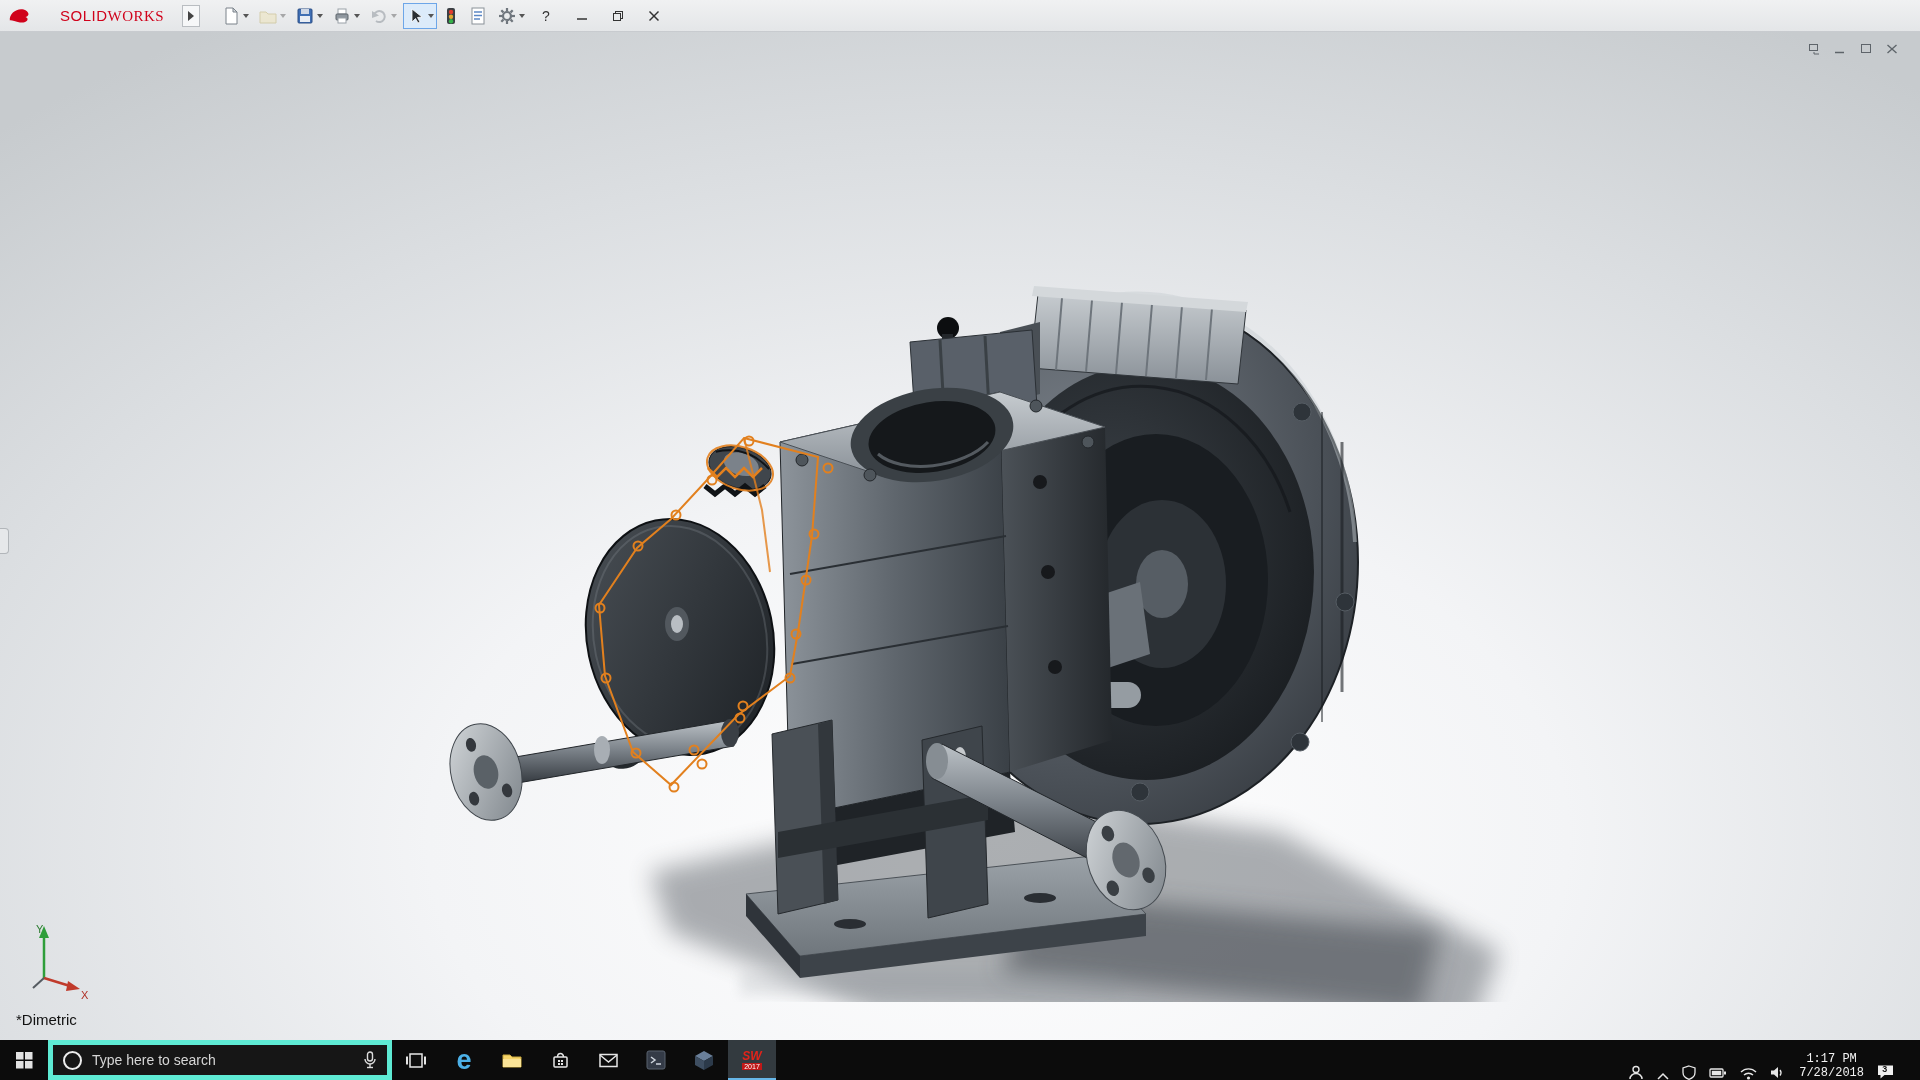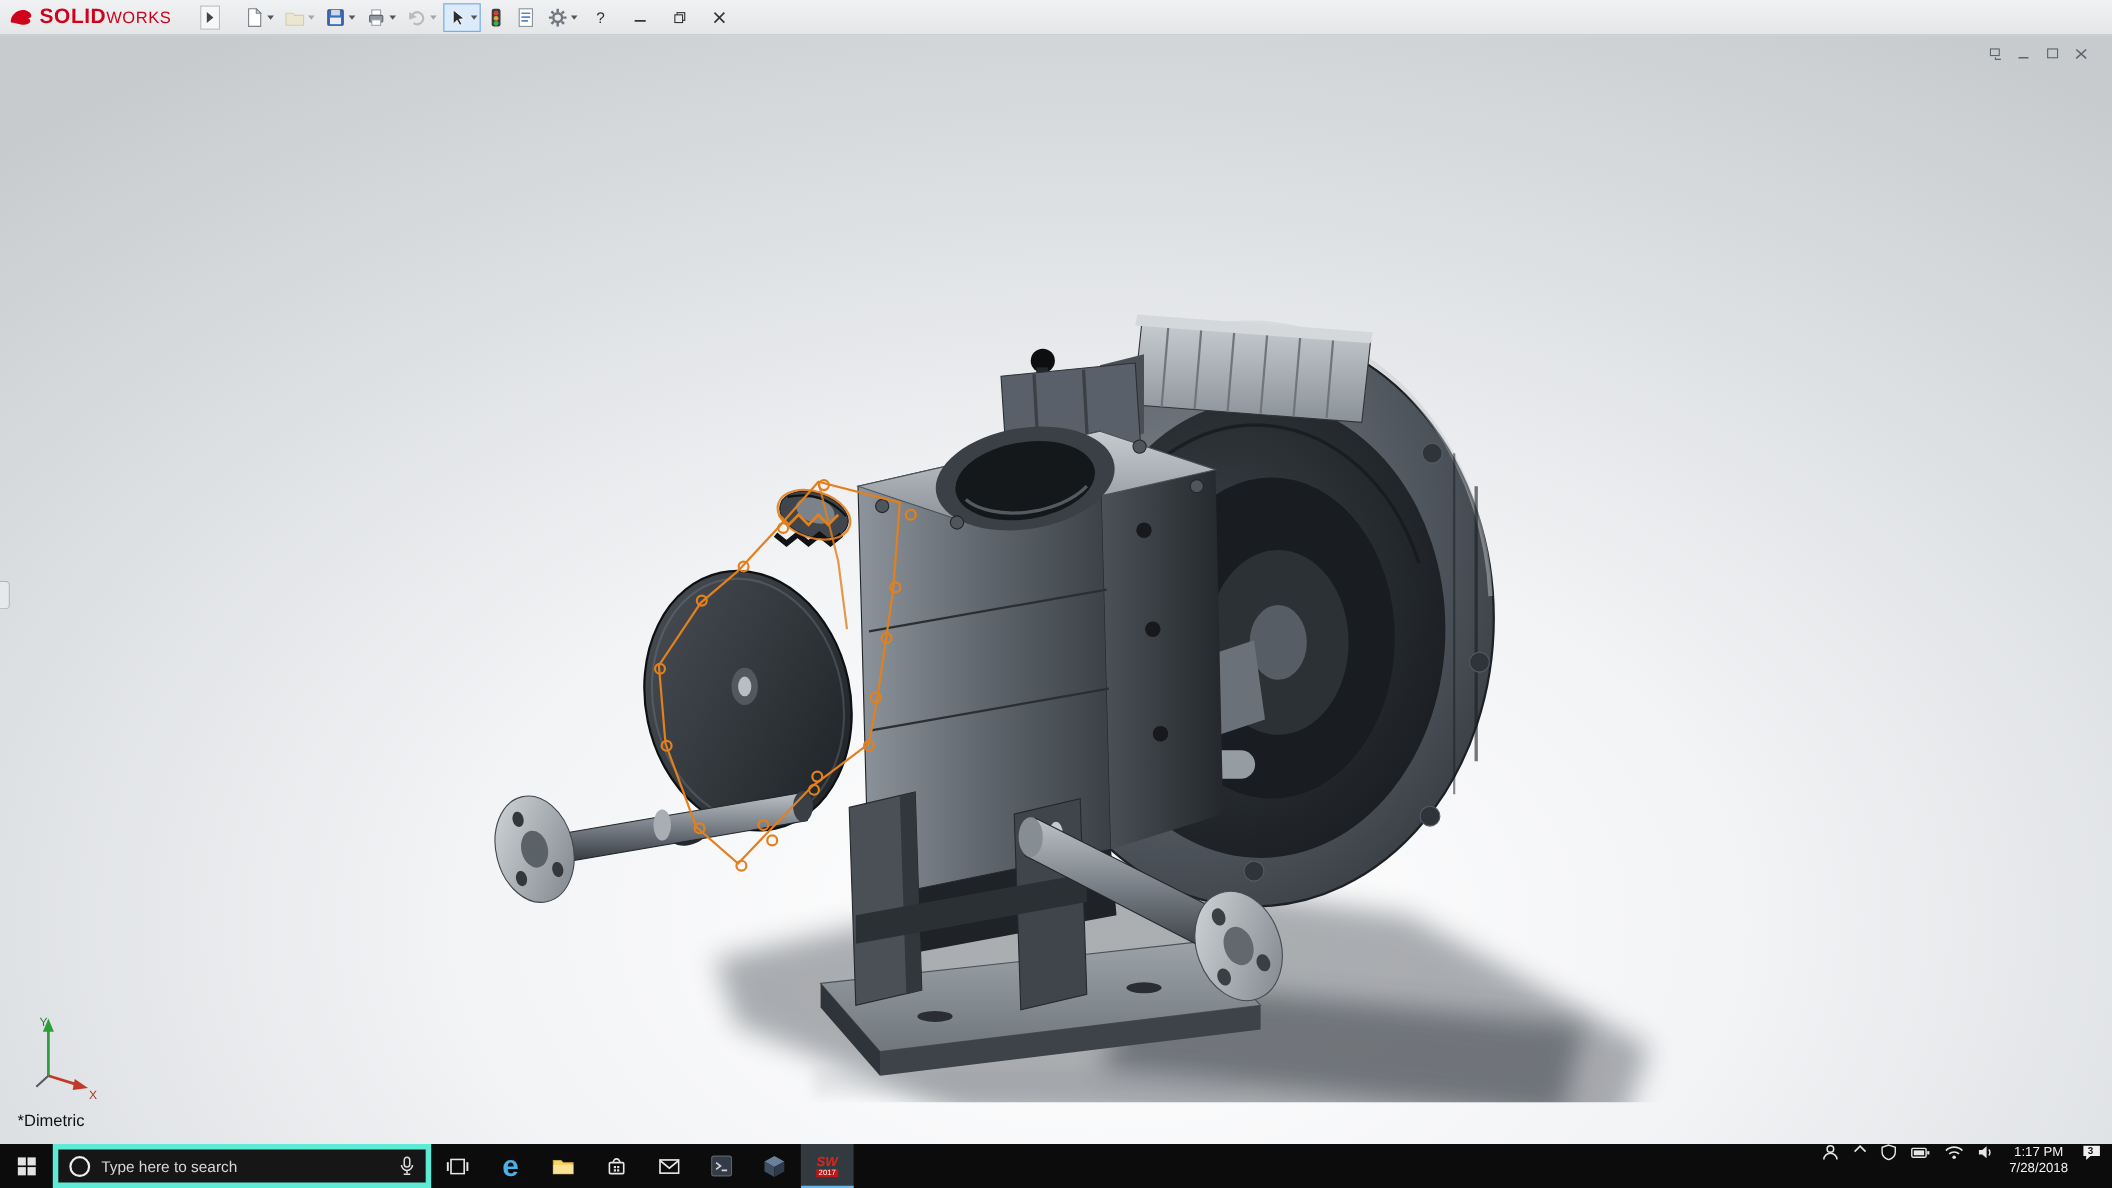--- a/index.html
+++ b/index.html
@@ -5,22 +5,22 @@
   * { margin:0; padding:0; box-sizing:border-box; }
   html,body { width:1920px; height:1080px; overflow:hidden;
     font-family:"Liberation Sans","DejaVu Sans",sans-serif; user-select:none; }
   .app { position:relative; width:1920px; height:1080px; background:#e9ebec; }
 
   
   .titlebar { position:absolute; top:0; left:0; width:1920px; height:32px;
     background:linear-gradient(#f0f1f2,#e4e6e8); border-bottom:1px solid #c8cbcf;
     display:flex; align-items:center; padding:0 0 0 8px; }
   .brand { display:flex; align-items:center; gap:4px; width:170px; }
-  .brand-bold { color:#d0021b; font-weight:bold; font-size:19px; letter-spacing:.5px; }
-  .brand-light { color:#d0021b; font-weight:normal; font-size:15px; letter-spacing:.5px; }
+  .brand-bold { color:#d0021b; font-weight:normal; font-size:15px; letter-spacing:.5px;margin-left:24px; }
+  .brand-light { color:#d0021b; font-weight:normal; font-size:15px; letter-spacing:.5px;font-family:Liberation Serif, serif; }
   .flyout { width:18px; height:22px; border:1px solid #b9bdc1; background:#f6f7f8;
     display:flex; align-items:center; justify-content:center; margin:0 18px 0 4px; cursor:pointer; }
   .tri-right { width:0; height:0; border-left:6px solid #444; border-top:5px solid transparent; border-bottom:5px solid transparent; }
   .qat { display:flex; align-items:center; gap:3px; }
   .qbtn { height:26px; border:1px solid transparent; background:transparent; display:flex;
     align-items:center; padding:1px 2px; cursor:pointer; }
   .qbtn.dd::after { content:""; width:0; height:0; border-top:4px solid #555;
     border-left:3.5px solid transparent; border-right:3.5px solid transparent; margin-left:2px; }
   .qbtn.disabled { opacity:.45; }
   .qbtn.selected { border:1px solid #6da6e8; background:#dcebfa; }
@@ -52,21 +52,21 @@
   .search { width:344px; height:40px; background:#161616; border:5px solid #5eead4;
     display:flex; align-items:center; padding:0 10px; gap:10px; }
   .ring { width:19px; height:19px; border:2px solid #ededed; border-radius:50%; flex:none; }
   .search input { flex:1; background:transparent; border:none; outline:none; color:#e8e8e8;
     font-size:14px; font-family:"Liberation Sans","DejaVu Sans",sans-serif; }
   .search input::placeholder { color:#d6d6d6; opacity:1; }
   .edge-e { color:#4cb1e8; font-size:27px; font-weight:bold; line-height:1; }
   .sw-tile { display:flex; flex-direction:column; align-items:center; justify-content:center; line-height:1; }
   .sw-top { color:#e2231a; font-weight:bold; font-size:12px;font-style:italic; }
   .sw-year { background:#c01818; color:#fff; font-size:7px; padding:0 2px; margin-top:1px; }
-  .tray { margin-left:auto; display:flex; align-items:flex-start; gap:13px; padding-right:10px; }
+  .tray { margin-left:auto; display:flex; align-items:flex-end; gap:13px; padding-right:26px;font-family:Liberation Mono, monospace; }
   .tray .ticon { display:flex; align-items:center; justify-content:center; cursor:pointer; }
   .clock { text-align:center; color:#f2f2f2; font-size:12px; line-height:14px; cursor:pointer; }
   .bubble { position:relative; cursor:pointer; }
   .bubble .cnt { position:absolute; top:1px; left:5px; font-size:9px; color:#111; font-weight:bold; }
 </style>
 </head>
 <body>
 
 <div class="app">
 

